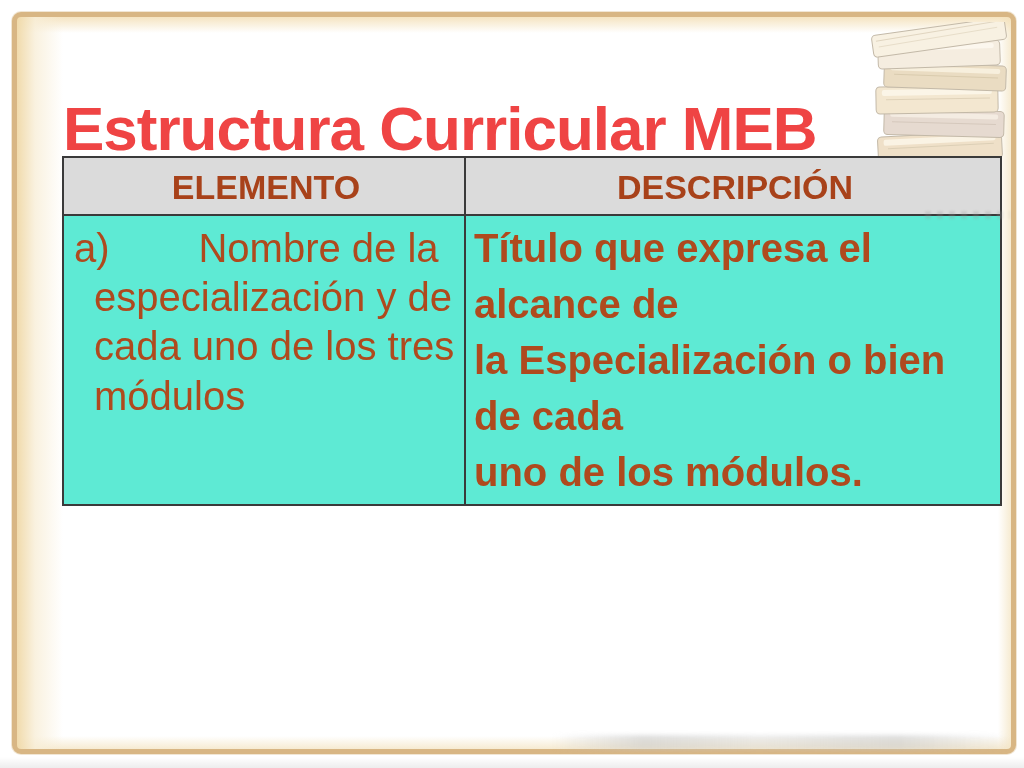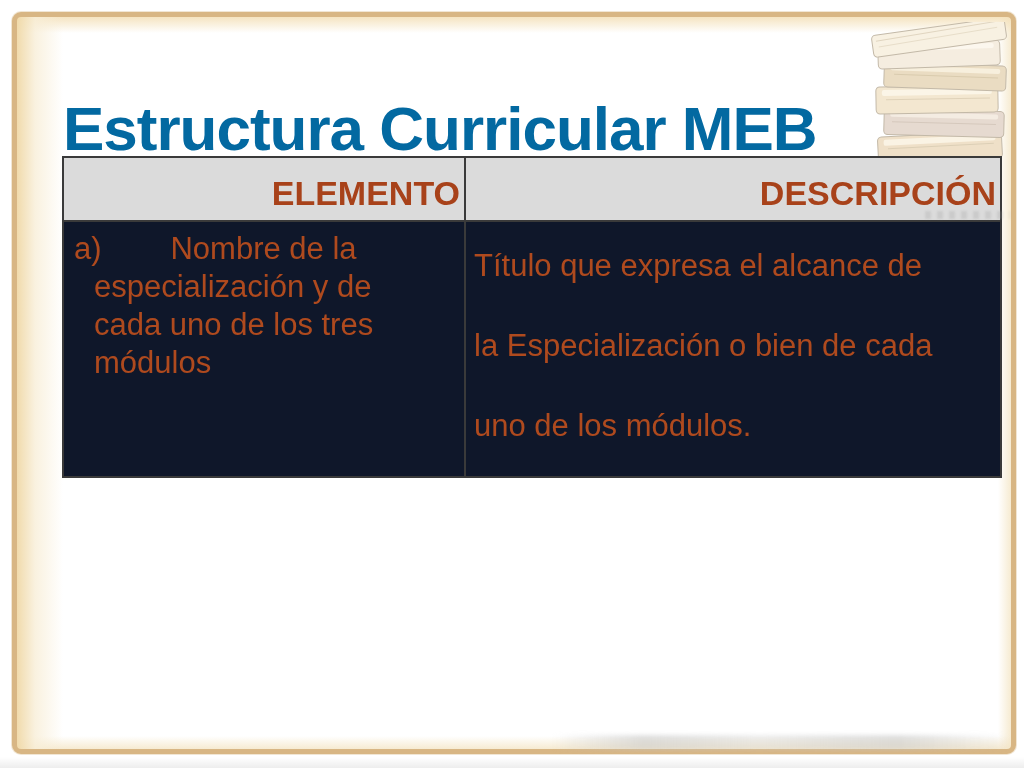--- a/index.html
+++ b/index.html
@@ -15,37 +15,37 @@
       linear-gradient(to right, rgba(240,217,168,.95) 0px, rgba(248,238,215,.8) 18px, rgba(255,255,255,0) 46px),
       linear-gradient(to bottom, rgba(243,223,182,.85) 0px, rgba(255,255,255,0) 16px),
       linear-gradient(to left, rgba(244,230,198,.8) 0px, rgba(255,255,255,0) 13px),
       linear-gradient(to top, rgba(244,230,198,.8) 0px, rgba(255,255,255,0) 13px),
       #ffffff;
     box-shadow:0 0 0 1px rgba(216,182,132,.35);
   }
   .title{
     position:absolute;left:63px;top:51px;z-index:3;
     font-size:62px;font-weight:bold;letter-spacing:-1px;white-space:nowrap;
-    color:#0369a1;
+    color:#ef4444;
   }
   .books{position:absolute;left:870px;top:22px;width:146px;height:142px;z-index:2;}
   .meb-table{
     position:absolute;left:62px;top:156px;width:938px;z-index:3;
     border-collapse:collapse;table-layout:fixed;
   }
   .meb-table th,.meb-table td{border:2px solid #3A3A3A;}
   .meb-table th{
     height:54px;background:#DBDBDB;color:#A8421A;
-    font-size:34px;font-weight:bold;text-align:right;
-    padding:8px 4px 0 8px;vertical-align:middle;
+    font-size:34px;font-weight:bold;text-align:center;
+    padding:2px 4px 0 8px;vertical-align:middle;
   }
-  .meb-table td{vertical-align:top;background:#0f172a;color:#AF4A1E;font-size:31px;}
+  .meb-table td{vertical-align:top;background:#5eead4;color:#AF4A1E;font-size:40px;}
   td.elem{padding:8px 6px 0 10px;line-height:1.23;}
   td.elem .hang{padding-left:20px;text-indent:-20px;}
-  td.desc{padding:4px 6px 10px 8px;line-height:80px;}
+  td.desc{padding:4px 6px 4px 8px;line-height:56px;font-weight:bold;}
   tr.row-a td{height:192px;}
   tr.row-b td{height:305px;}
   
   .artifact-smudge{
     position:absolute;left:925px;top:211px;width:85px;height:8px;z-index:5;
     background:repeating-linear-gradient(to right, rgba(150,150,150,.45) 0 6px, rgba(150,150,150,0) 6px 12px);
     filter:blur(1px);opacity:.5;
   }
   .watermark-smudge{
     position:absolute;left:552px;top:735px;width:460px;height:15px;z-index:2;

